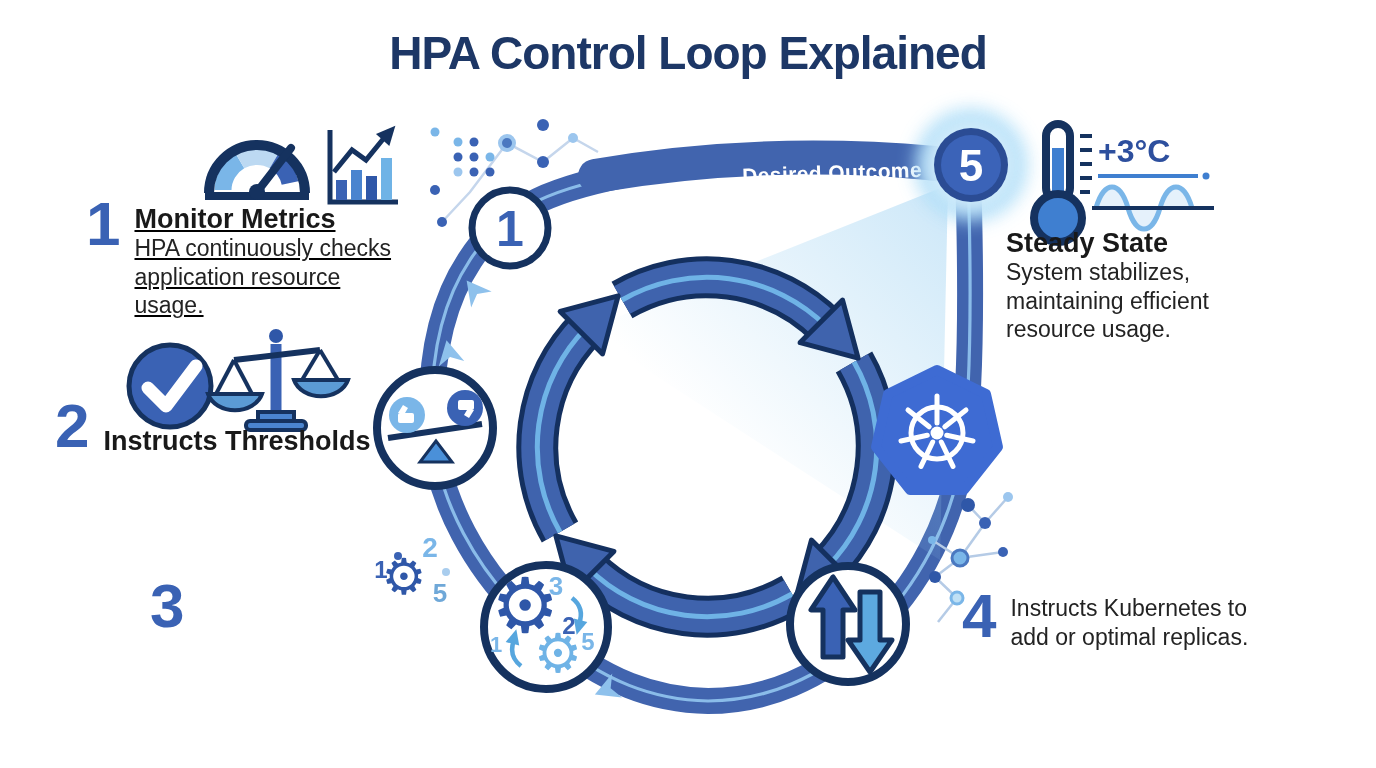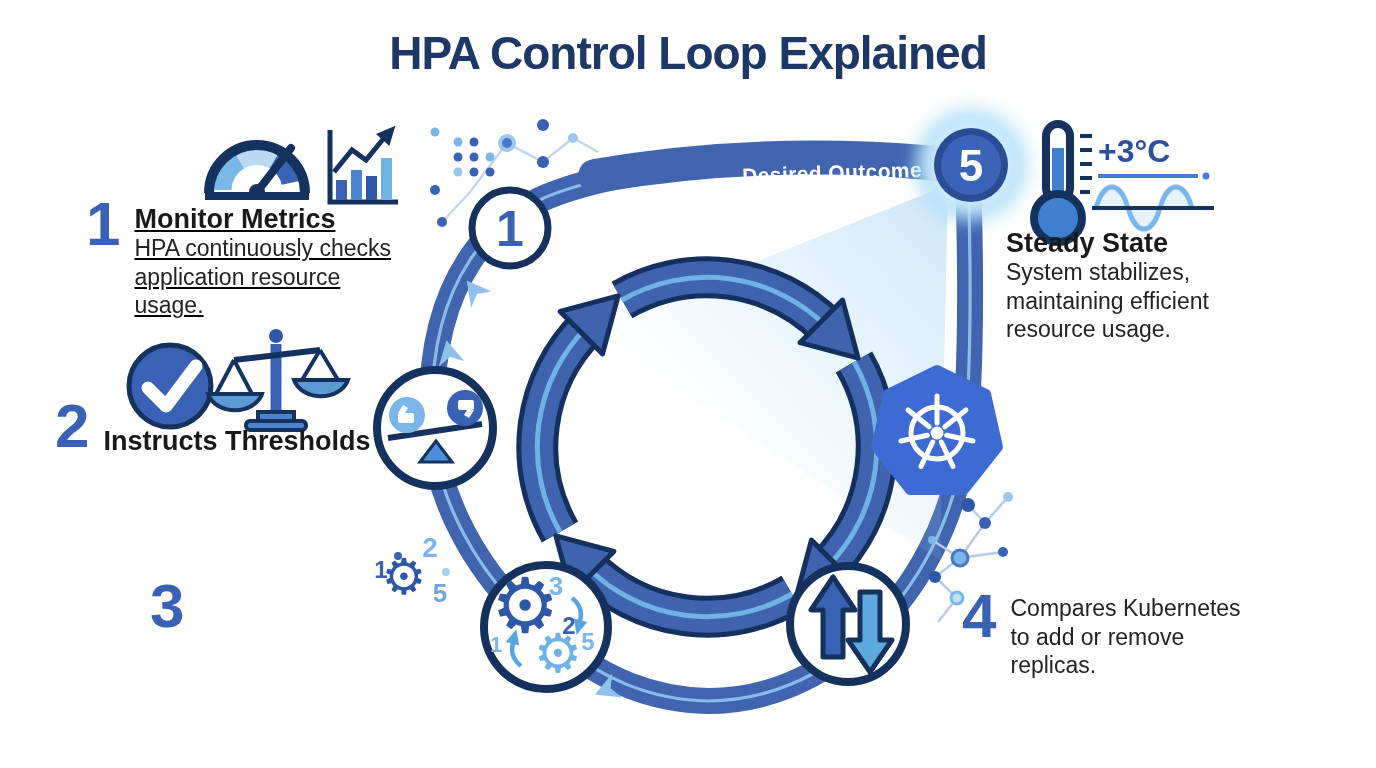--- a/index.html
+++ b/index.html
@@ -275,21 +275,21 @@
     </div>
   </div>
 
   <div class="step" id="s3">
     <div class="num">3</div>
   </div>
 
   <div class="step" id="s4">
     <div class="num">4</div>
     <div class="content">
-      <div class="d">Compares Kubernetes to add or remove replicas.</div>
+      <div class="d">Instructs Kubernetes to add or optimal replicas.</div>
     </div>
   </div>
 
   <div class="step" id="s5">
     <div class="content">
       <div class="h">Steady State</div>
       <div class="d">System stabilizes, maintaining efficient resource usage.</div>
     </div>
   </div>
 

